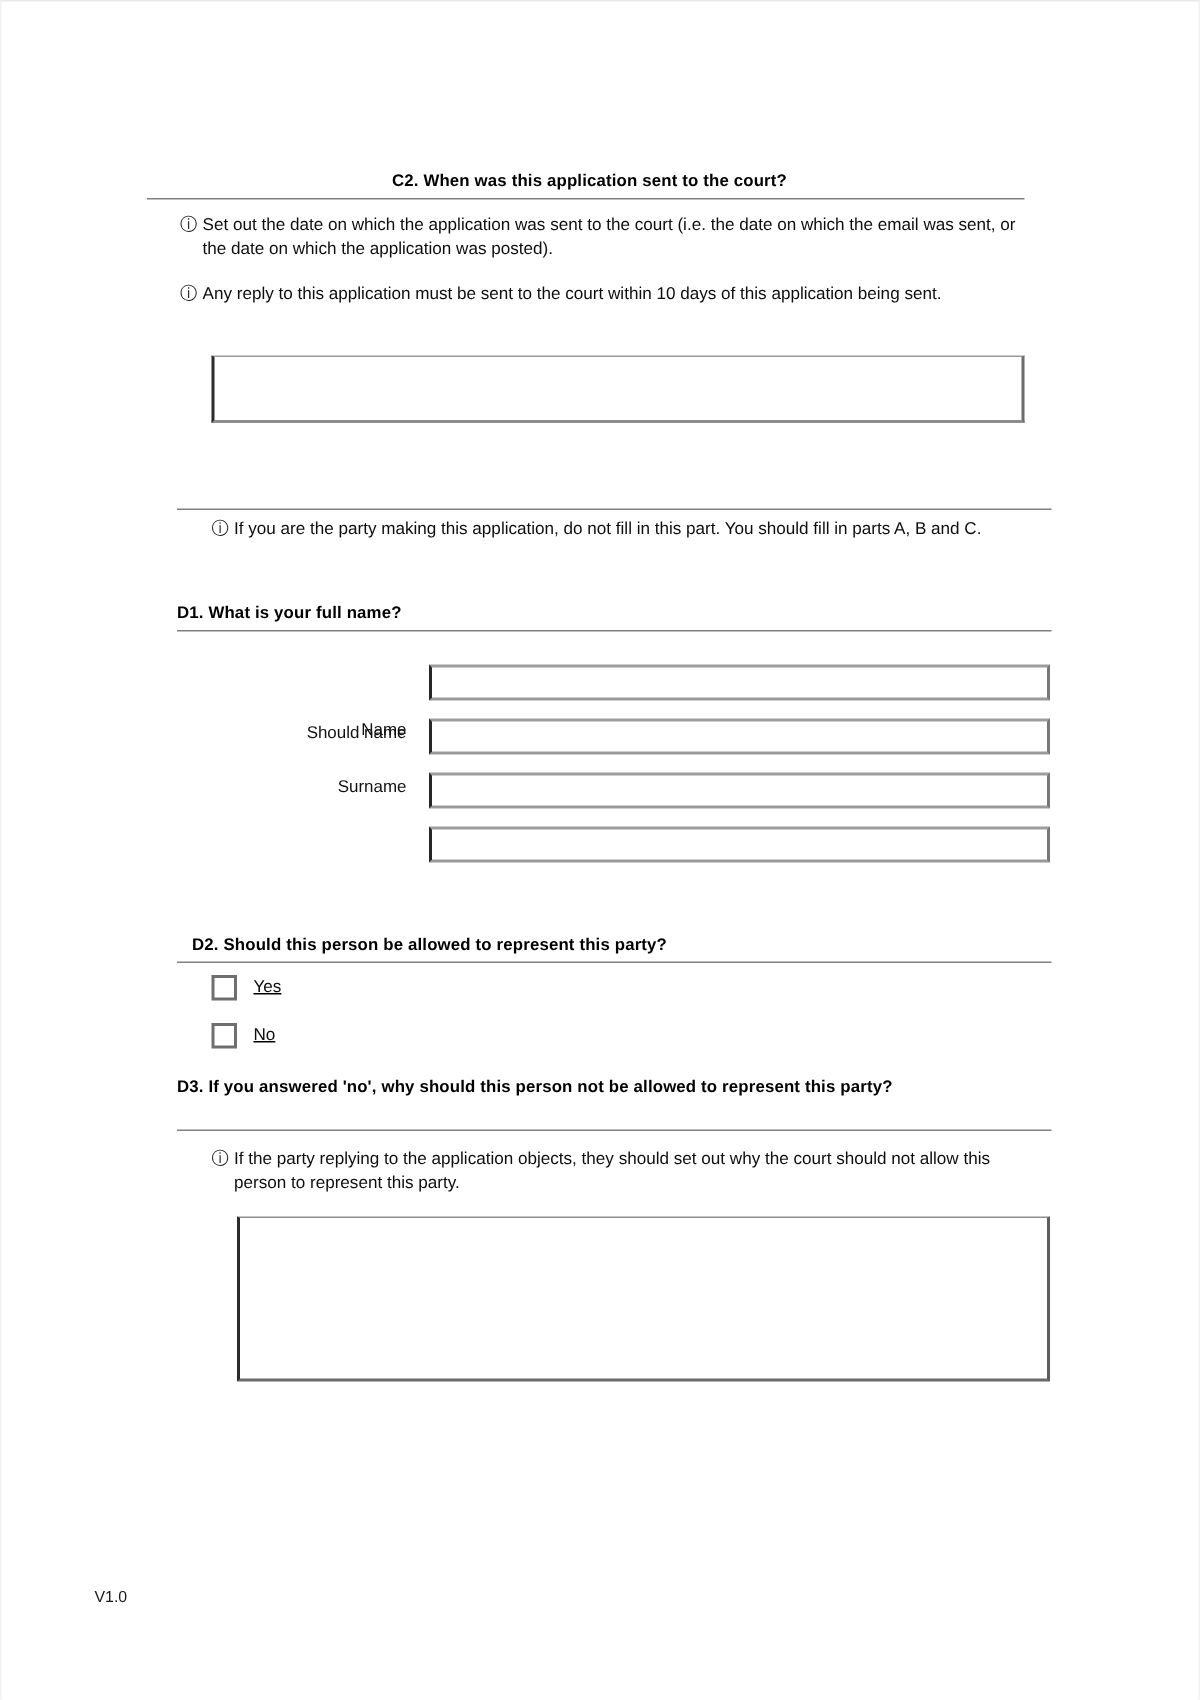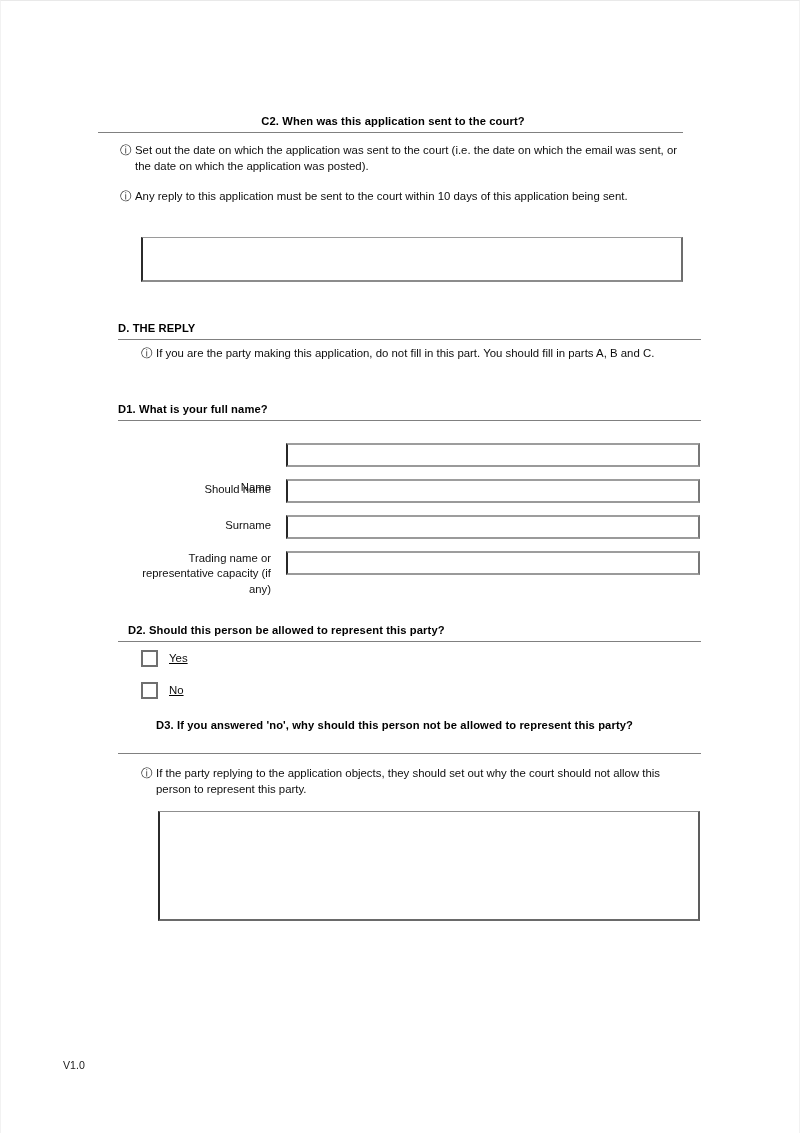--- a/index.html
+++ b/index.html
@@ -139,57 +139,55 @@
     <span class="info-text">Set out the date on which the application was sent to the court (i.e. the date on which the email was sent, or the date on which the application was posted).</span>
   </div>
 
   <div class="info-row" style="left:119px; top:188px; width:530px;">
     <span class="info-icon">ⓘ</span>
     <span class="info-text">Any reply to this application must be sent to the court within 10 days of this application being sent.</span>
   </div>
 
   <div class="inputbox" style="left:140px; top:236px; width:542px; height:45px;"></div>
 
-  <div class="section-heading" style="left:117px; top:320px; width:590px;">D. THE REPLY</div>
   <div class="rule" style="left:117px; top:338px; width:583px;"></div>
 
   <div class="info-row" style="left:140px; top:345px; width:545px;">
     <span class="info-icon">ⓘ</span>
     <span class="info-text">If you are the party making this application, do not fill in this part. You should fill in parts A, B and C.</span>
   </div>
 
   <div class="section-heading" style="left:117px; top:401px; width:590px;">D1. What is your full name?</div>
   <div class="rule" style="left:117px; top:419px; width:583px;"></div>
 
   <div class="field-label" style="left:120px; top:446px; width:150px;margin-top:33px;">Name</div>
   <div class="inputbox thinline" style="left:285px; top:442px; width:414px; height:24px;"></div>
 
   <div class="field-label" style="left:120px; top:481px; width:150px;">Should name</div>
   <div class="inputbox thinline" style="left:285px; top:478px; width:414px; height:24px;"></div>
 
   <div class="field-label" style="left:120px; top:517px; width:150px;">Surname</div>
   <div class="inputbox thinline" style="left:285px; top:514px; width:414px; height:24px;"></div>
 
-  <div class="field-label" style="left:120px; top:550px; width:150px;">Trading name or representative capacity (if any)</div>
   <div class="inputbox thinline" style="left:285px; top:550px; width:414px; height:24px;"></div>
 
   <div class="section-heading" style="left:117px; top:622px; width:590px;padding-left:10px;">D2. Should this person be allowed to represent this party?</div>
   <div class="rule" style="left:117px; top:640px; width:583px;"></div>
 
   <div class="checkbox-row" style="left:140px; top:649px;">
     <span class="checkbox"></span>
     <span class="checkbox-label">Yes</span>
   </div>
 
   <div class="checkbox-row" style="left:140px; top:681px;">
     <span class="checkbox"></span>
     <span class="checkbox-label">No</span>
   </div>
 
-  <div class="section-heading" style="left:117px; top:717px; width:560px;margin-left:38px;">D3. If you answered 'no', why should this person not be allowed to represent this party?</div>
+  <div class="section-heading" style="left:117px; top:717px; width:560px;">D3. If you answered 'no', why should this person not be allowed to represent this party?</div>
   <div class="rule" style="left:117px; top:752px; width:583px;"></div>
 
   <div class="info-row" style="left:140px; top:765px; width:535px;">
     <span class="info-icon">ⓘ</span>
     <span class="info-text">If the party replying to the application objects, they should set out why the court should not allow this person to represent this party.</span>
   </div>
 
   <div class="textarea-big" style="left:157px; top:810px; width:542px; height:110px;"></div>
 
   <div class="footer-version" style="left:62px; top:1057px;">V1.0</div>

